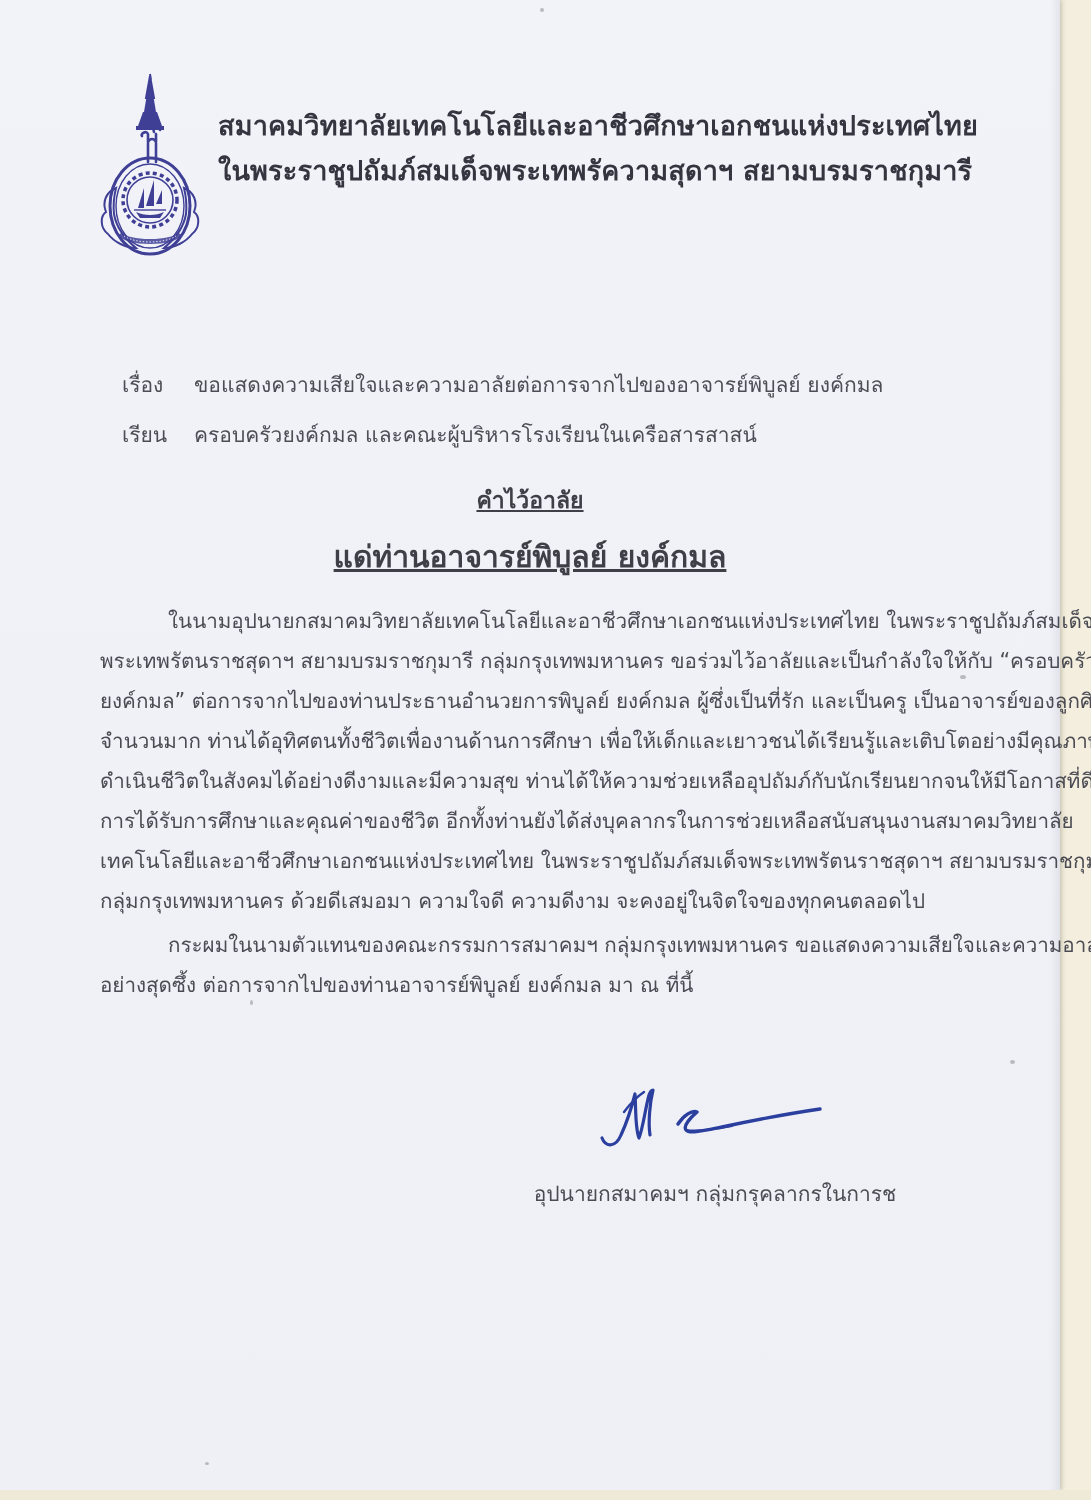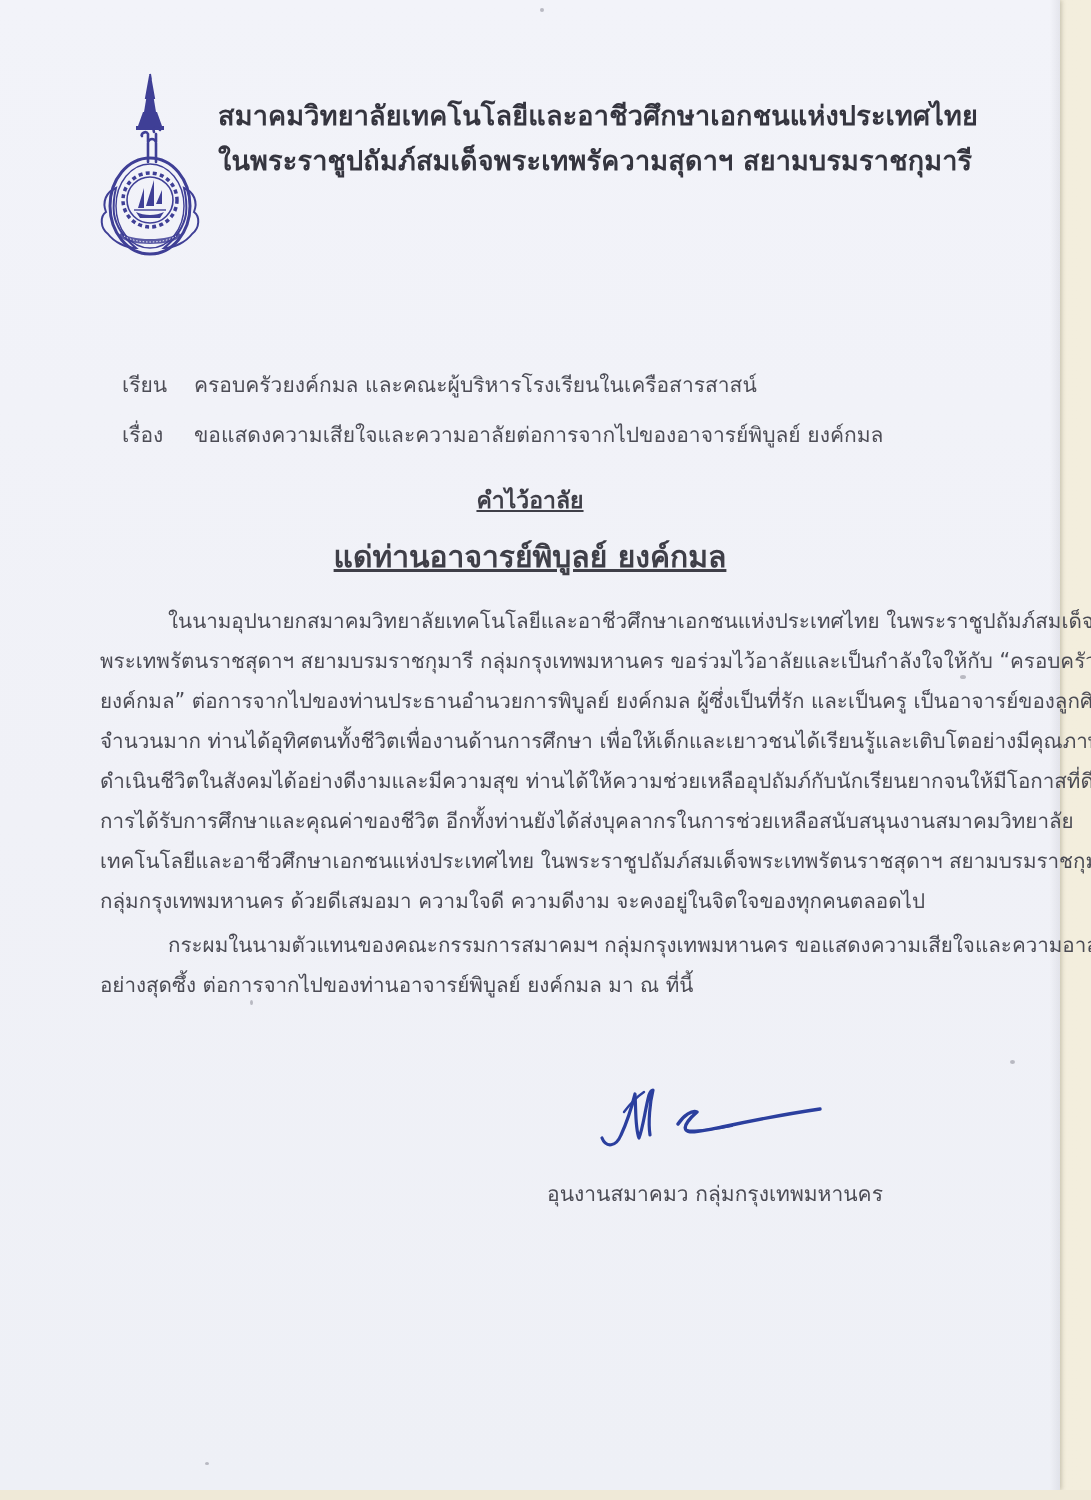--- a/index.html
+++ b/index.html
@@ -15,21 +15,21 @@
     box-shadow:2px 0 4px rgba(90,85,60,.25);
   }
   .paper::after{ 
     content:"";position:absolute;right:0;top:0;width:10px;height:100%;
     background:linear-gradient(90deg,rgba(0,0,0,0) 0%,rgba(60,60,80,.08) 100%);
   }
   .bottom-strip{position:absolute;left:0;top:1490px;width:1091px;height:10px;background:#efe9d7;}
 
   
   .logo{position:absolute;left:86px;top:70px;width:128px;height:192px;}
-  .hdr{position:absolute;left:218px;top:96px;width:810px;color:#35353f;}
+  .hdr{position:absolute;left:218px;top:106px;width:810px;color:#35353f;}
   .hdr .th1,.hdr .th2{font-weight:bold;font-size:27px;line-height:40px;letter-spacing:.2px;}
   .hdr .th2{margin-top:5px;}
   .hdr .en{margin-top:10px;font-size:13.2px;color:#8b8b94;letter-spacing:.1px;}
 
   .dateline{position:absolute;left:455px;top:286px;font-size:21px;color:#4d4d56;letter-spacing:.5px;}
 
   .meta{position:absolute;left:122px;top:368px;width:860px;font-size:21px;color:#4d4d56;}
   .meta .row{display:flex;margin-bottom:17px;}
   .meta .lbl{width:58px;flex:0 0 58px;}
   .meta .val{margin-left:14px;}
@@ -86,26 +86,26 @@
   </svg>
 
   <div class="hdr">
     <div class="th1">สมาคมวิทยาลัยเทคโนโลยีและอาชีวศึกษาเอกชนแห่งประเทศไทย</div>
     <div class="th2">ในพระราชูปถัมภ์สมเด็จพระเทพรัความสุดาฯ สยามบรมราชกุมารี</div>
   </div>
 
 
   <div class="meta">
     <div class="row">
+      <span class="lbl">เรื่อง</span>
+      <span class="val">ขอแสดงความเสียใจและความอาลัยต่อการจากไปของอาจารย์พิบูลย์ ยงค์กมล</span>
+    </div>
+    <div class="row">
       <span class="lbl">เรียน</span>
       <span class="val">ครอบครัวยงค์กมล และคณะผู้บริหารโรงเรียนในเครือสารสาสน์</span>
-    </div>
-    <div class="row">
-      <span class="lbl">เรื่อง</span>
-      <span class="val">ขอแสดงความเสียใจและความอาลัยต่อการจากไปของอาจารย์พิบูลย์ ยงค์กมล</span>
     </div>
   </div>
 
   <div class="title-block">
     <div class="t1">คำไว้อาลัย</div>
     <div class="t2">แด่ท่านอาจารย์พิบูลย์ ยงค์กมล</div>
   </div>
 
   <div class="body-block">
     <span class="bline indent">ในนามอุปนายกสมาคมวิทยาลัยเทคโนโลยีและอาชีวศึกษาเอกชนแห่งประเทศไทย ในพระราชูปถัมภ์สมเด็จ</span>
@@ -120,21 +120,21 @@
     <span class="bline last">อย่างสุดซึ้ง ต่อการจากไปของท่านอาจารย์พิบูลย์ ยงค์กมล มา ณ ที่นี้</span>
   </div>
 
   <div class="sig-block">
     <svg class="sig-svg" viewBox="0 0 250 78" fill="none" stroke="#2b3f9e" stroke-linecap="round" stroke-linejoin="round">
       <path d="M12 56 C16 66 26 65 31 53 C37 40 42 24 45 12 C46 26 45 46 49 56 C53 46 55 28 59 13 C60 10 62 8 63 8 C60 20 58 40 60 53" stroke-width="3.2"></path>
       <path d="M34 30 C40 22 48 14 54 10" stroke-width="2.4"></path>
       <path d="M88 42 C94 33 102 28 107 30 C100 36 93 44 96 48 C99 52 112 49 132 45 C160 39 196 32 230 27" stroke-width="3.4"></path>
       <path d="M96 48 C108 50 126 47 142 44" stroke-width="2.2"></path>
     </svg>
-    <div class="sig-title">อุนงานสมาคมว กลุ่มกรุงเทพมหานคร</div>
+    <div class="sig-title">อุปนายกสมาคมฯ กลุ่มกรุคลากรในการช</div>
   </div>
 
   <div class="speck" style="left:540px;top:8px;width:4px;height:4px;"></div>
   <div class="speck" style="left:960px;top:675px;width:6px;height:4px;"></div>
   <div class="speck" style="left:250px;top:1000px;width:3px;height:5px;"></div>
   <div class="speck" style="left:1010px;top:1060px;width:5px;height:4px;"></div>
   <div class="speck" style="left:205px;top:1462px;width:4px;height:3px;"></div>
 </div>
 
 <div class="bottom-strip"></div>

